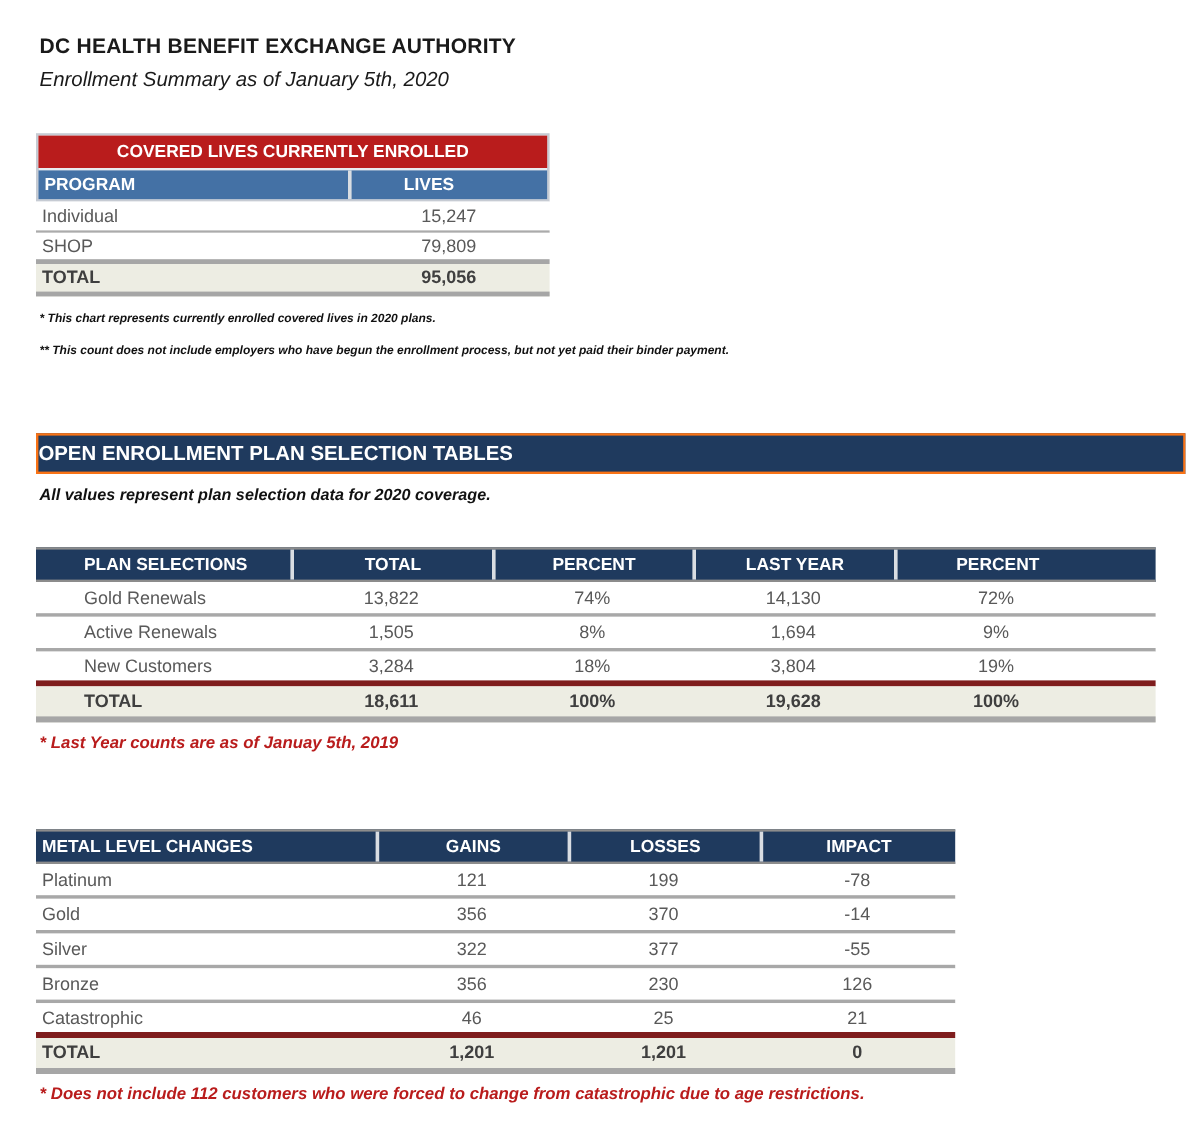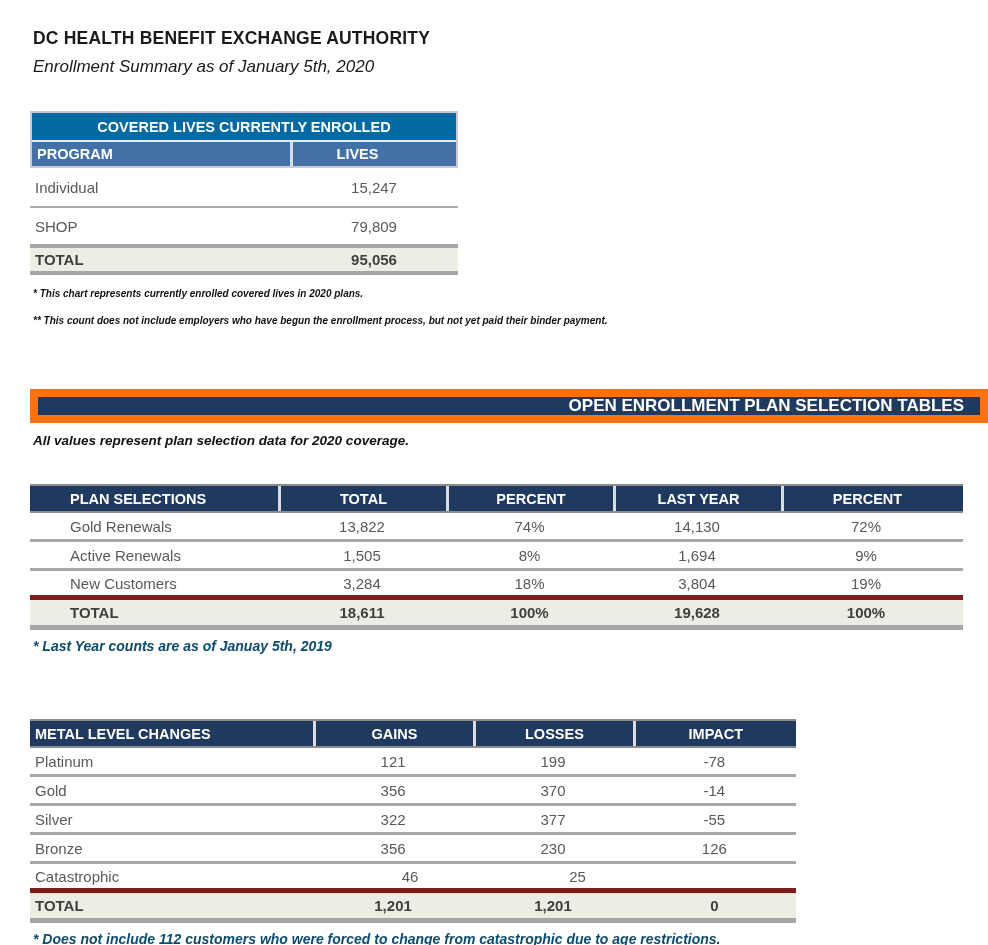--- a/index.html
+++ b/index.html
@@ -60,37 +60,37 @@
     font-weight: 700;
     color: #3F3F3F;
     border-bottom: 5px solid #A6A6A6;
   }
 
   
   .t1 { margin: 34px 0 0 30px; width: 428px; }
   .t1-headblock { border: 2px solid #C6CBD3; }
   .t1-title {
     height: 27px;
-    background: #0369a1;
+    background: #b91c1c;
     color: #fff;
     font-weight: 700;
     font-size: 14.5px;
     display: flex; align-items: center; justify-content: center;
   }
   .t1-sub {
     display: flex;
     height: 26px;
     background: #4471A5;
     color: #fff;
     font-weight: 700;
     font-size: 14.5px;
     border-top: 2px solid #E9EBEE;
   }
   .t1-sub .cell + .cell { border-left: 3px solid #D9DDE2; }
-  .t1 .trow { height: 40px; border-bottom: 2px solid #ABABAB; }
+  .t1 .trow { height: 26px; border-bottom: 2px solid #ABABAB; }
   .t1 .trow.last { border-bottom: 4px solid #A6A6A6; }
   .t1 .trow.total { height: 27px; border-bottom: 4px solid #A6A6A6; }
   .t1 .c0 { width: 260px; }
   .t1 .c1 { width: 168px; }
   .t1-headblock .c0 { width: 258px; }
   .t1-headblock .c1 { width: 132px; }
 
   
   .fn-black {
     margin: 13px 0 0 33px;
@@ -98,49 +98,48 @@
     font-weight: 700;
     font-style: italic;
     color: #111111;
   }
   .fn-black + .fn-black { margin-top: 16px; }
   .fn-gray {
     margin: 8px 0 0 33px;
     font-size: 14px;
     font-weight: 700;
     font-style: italic;
-    color: #0c4a6e;
+    color: #b91c1c;
   }
 
   
   .banner {
     margin: 63px 0 0 30px;
     width: 958px;
     height: 34px;
     background: #1F3A5E;
-    border: 8px solid #f97316;
+    border: 2px solid #f97316;
     color: #ffffff;
     font-weight: 700;
     font-size: 17px;
     display: flex;
     align-items: center;
-    justify-content: flex-end;
     padding-right: 16px;
   }
   .banner-note {
     margin: 10px 0 0 33px;
     font-size: 13.5px;
     font-weight: 700;
     font-style: italic;
     color: #111111;
   }
 
   
   .t2 { margin: 36px 0 0 30px; width: 933px; }
-  .t2 .c0 { width: 248px; padding-left: 40px; }
+  .t2 .c0 { width: 212px; padding-left: 40px; }
   .t2 .c1 { width: 168px; }
   .t2 .c2 { width: 167px; }
   .t2 .c3 { width: 168px; }
   .t2 .c4 { width: 170px; }
 
   
   .t3 { margin: 65px 0 0 30px; width: 766px; }
   .t3 .c0 { width: 296px; }
   .t3 .c1 { width: 168px; }
   .t3 .c2 { width: 167px; }
@@ -252,20 +251,21 @@
     <div class="flexrow trow">
       <div class="cell c0 left">Bronze</div>
       <div class="cell c1">356</div>
       <div class="cell c2">230</div>
       <div class="cell c3">126</div>
     </div>
     <div class="flexrow trow last">
       <div class="cell c0 left">Catastrophic</div>
       <div class="cell c1">46</div>
       <div class="cell c2">25</div>
+      <div class="cell c3">21</div>
     </div>
     <div class="flexrow trow total">
       <div class="cell c0 left">TOTAL</div>
       <div class="cell c1">1,201</div>
       <div class="cell c2">1,201</div>
       <div class="cell c3">0</div>
     </div>
   </div>
 
   <div class="fn-gray">* Does not include 112 customers who were forced to change from catastrophic due to age restrictions.</div>

